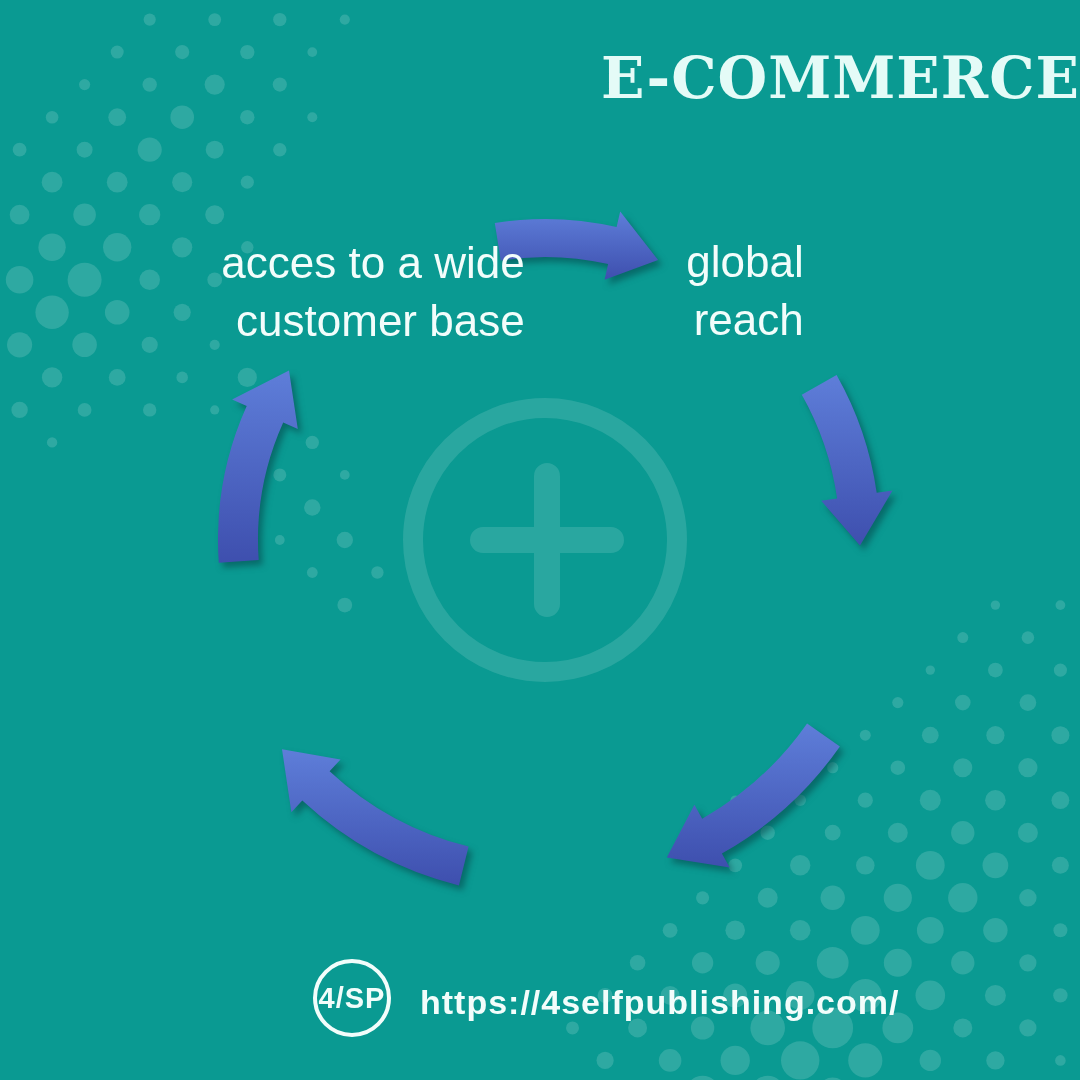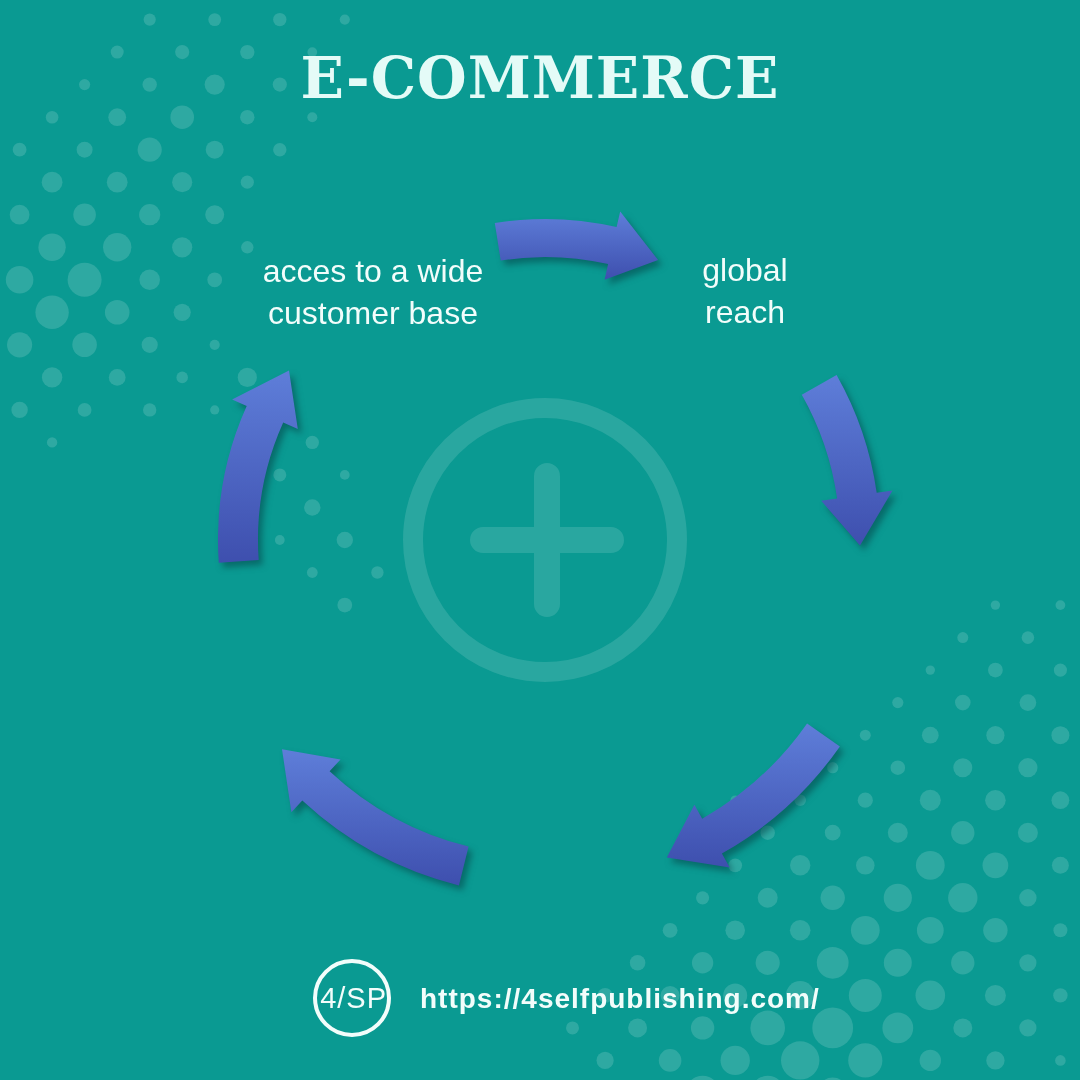--- a/index.html
+++ b/index.html
@@ -3,39 +3,39 @@
 <meta charset="utf-8">
 <style>
   html,body{margin:0;padding:0;background:#333;}
   .canvas{
     position:relative;width:1080px;height:1080px;overflow:hidden;
     background:var(--bg,#0A9A92);
     font-family:"Liberation Sans",sans-serif;
   }
   svg.layer{position:absolute;left:0;top:0;width:1080px;height:1080px;}
   .title{
-    position:absolute;top:42px;left:0;width:100%;text-align:center;
+    position:absolute;top:42px;left:0;width:100%;text-align:right;
     font-family:"DejaVu Serif","Liberation Serif",serif;font-weight:700;
     font-size:57px;line-height:71px;letter-spacing:1px;
     color:var(--title,#E4FBF7);
   }
   .lbl{
     position:absolute;transform:translate(-50%,-50%);
-    text-align:center;white-space:pre-line;
-    font-size:32px;line-height:1.32;color:var(--label,#F2FDFB);
+    text-align:right;white-space:pre-line;
+    font-size:44px;line-height:1.32;color:var(--label,#F2FDFB);
   }
   .logo{
     position:absolute;left:313px;top:959px;width:78px;height:78px;
     box-sizing:border-box;border:4px solid var(--label,#F2FDFB);border-radius:50%;
-    display:flex;align-items:center;justify-content:flex-end;
-    font-weight:400;font-size:29px;letter-spacing:1px;color:var(--label,#F2FDFB);
+    display:flex;align-items:center;justify-content:center;
+    font-weight:700;font-size:29px;letter-spacing:1px;color:var(--label,#F2FDFB);
   }
   .url{
     position:absolute;left:420px;top:983px;
-    font-size:28px;font-weight:700;letter-spacing:1px;color:var(--label,#F2FDFB);
+    font-size:34px;font-weight:700;letter-spacing:1px;color:var(--label,#F2FDFB);
   }
   #arrows{filter:drop-shadow(4px 5px 3px rgba(4,60,66,0.5));}
 </style>
 </head>
 <body>
 
 <div class="canvas">
 
   <svg class="layer" viewBox="0 0 1080 1080">
     <defs>

